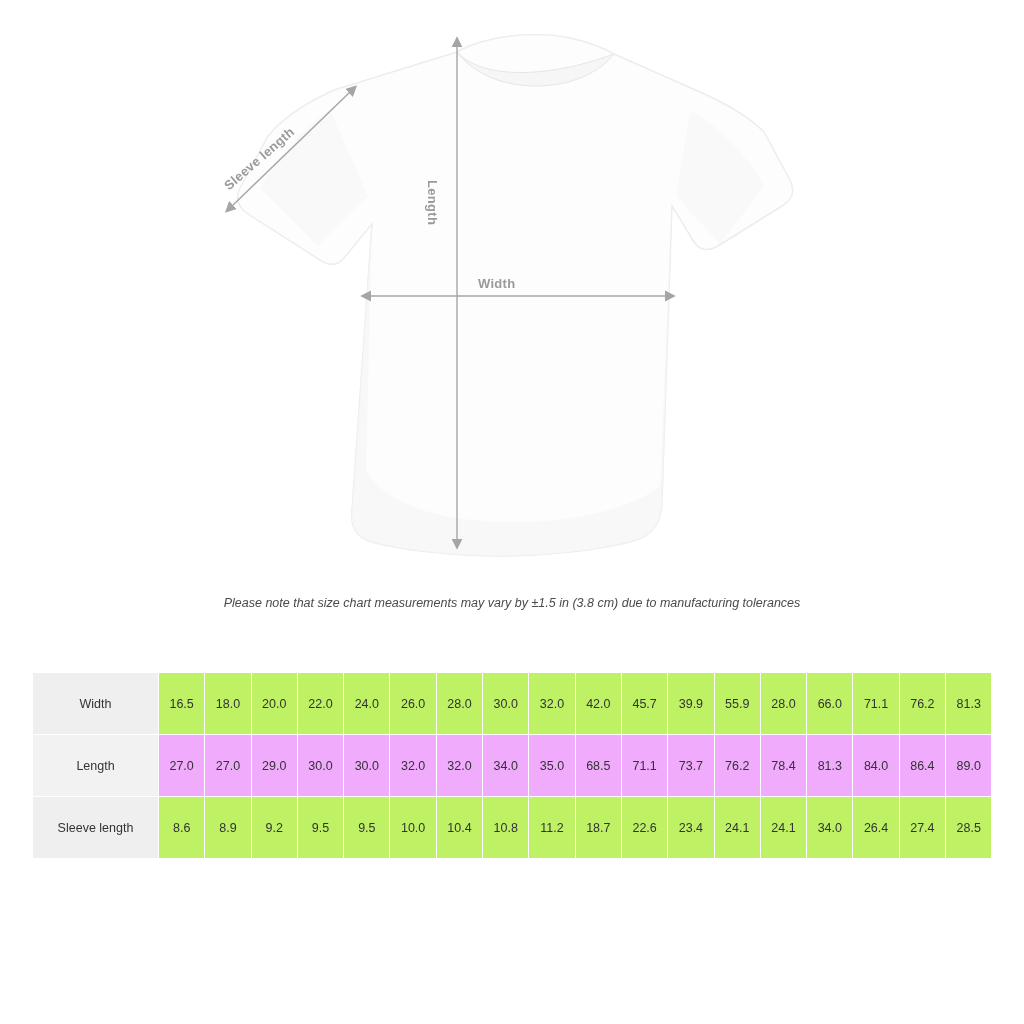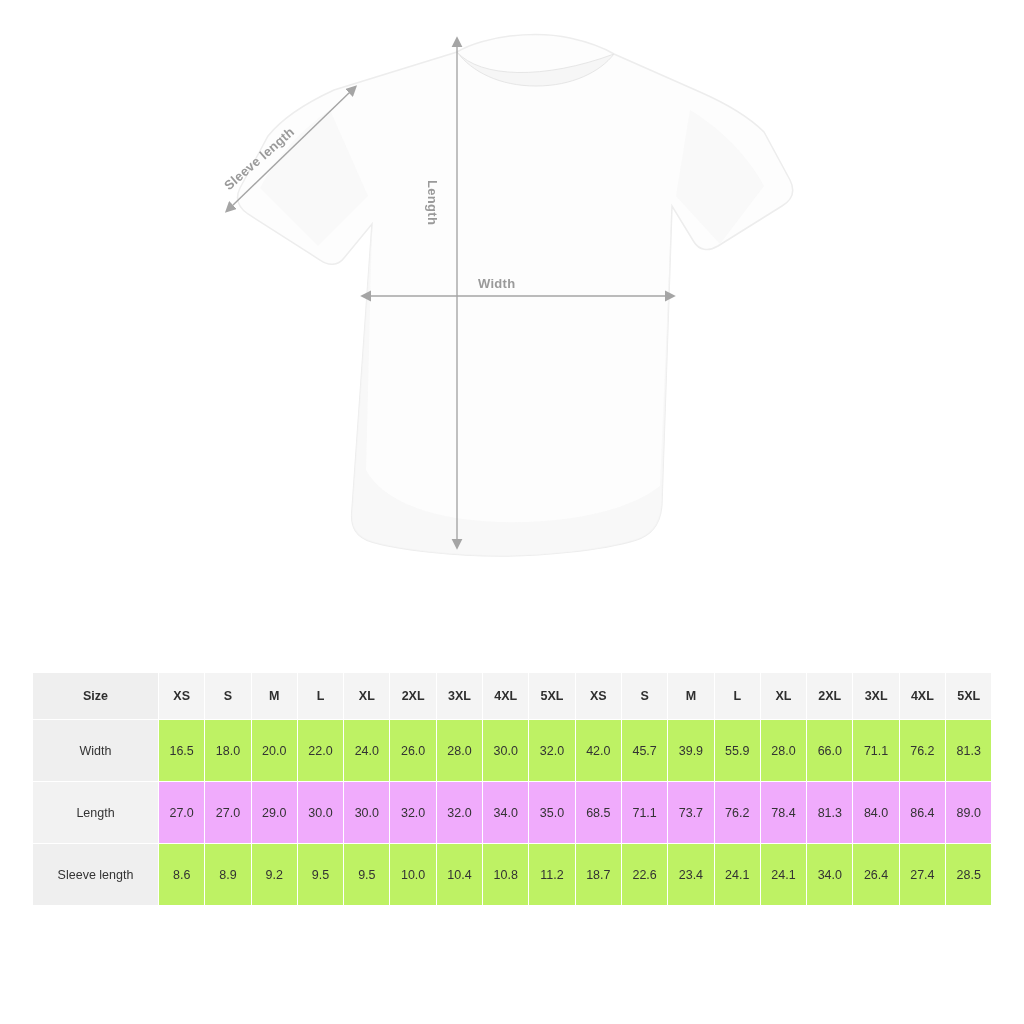--- a/index.html
+++ b/index.html
@@ -203,51 +203,31 @@
       </g>
     </svg>
   </div>
 
   <div class="dim-label width-lbl">Width</div>
   <div class="dim-label length-lbl">Length</div>
   <div class="dim-label sleeve-lbl">Sleeve length</div>
 </div>
 
 <div class="title-block">
+  <p class="chart-note">Please note that size chart measurements may vary by ±1.5 in (3.8 cm) due to manufacturing tolerances</p>
 </div>
 
 <div class="table-wrap">
   <table class="size-table">
     <colgroup>
       <col style="width:126px">
       <col span="18" style="width:46.3px">
     </colgroup>
     <tbody>
 
-      <tr class="head-row">
-        <td class="row-head">Size</td>
-        <td>XS</td>
-        <td>S</td>
-        <td>M</td>
-        <td>L</td>
-        <td>XL</td>
-        <td>2XL</td>
-        <td>3XL</td>
-        <td>4XL</td>
-        <td>5XL</td>
-        <td>XS</td>
-        <td>S</td>
-        <td>M</td>
-        <td>L</td>
-        <td>XL</td>
-        <td>2XL</td>
-        <td>3XL</td>
-        <td>4XL</td>
-        <td>5XL</td>
-      </tr>
 
       <tr class="data-row odd">
         <td class="row-head">Width</td>
         <td>16.5</td>
         <td>18.0</td>
         <td>20.0</td>
         <td>22.0</td>
         <td>24.0</td>
         <td>26.0</td>
         <td>28.0</td>

